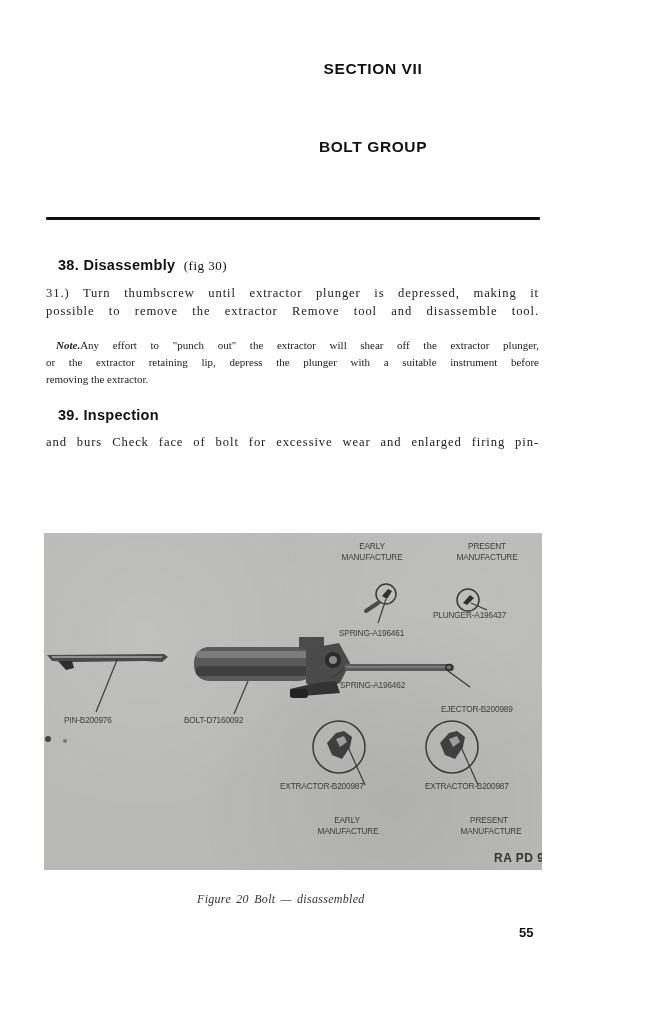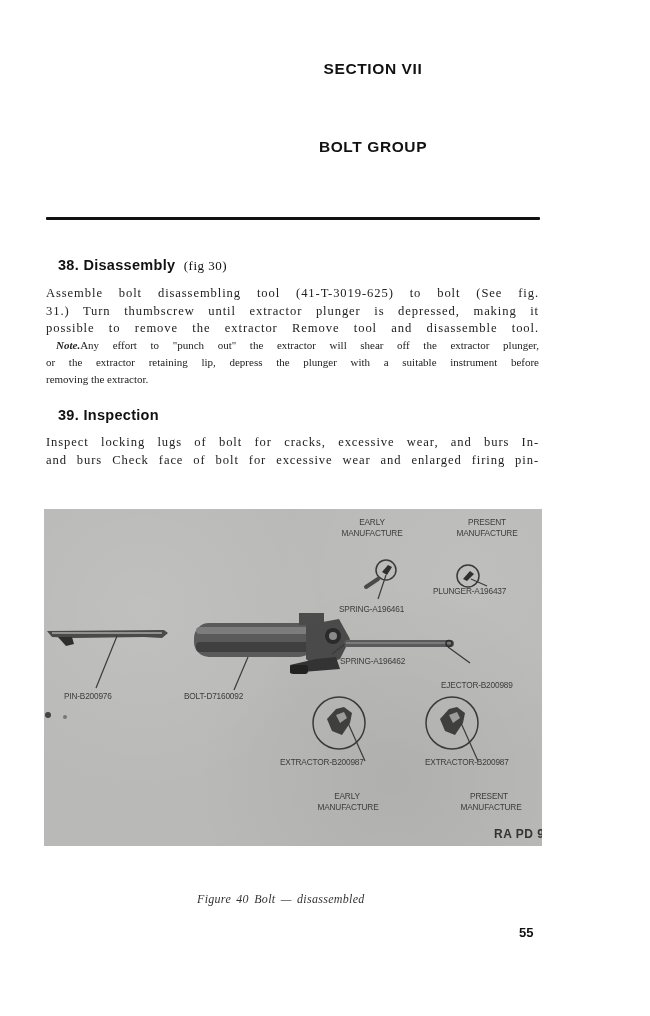--- a/index.html
+++ b/index.html
@@ -18,21 +18,21 @@
       left: 46px; width: 493px; color: #222;
     }
     .body-text .line { display: block; text-align: justify; text-align-last: justify; white-space: nowrap; }
     .note-text {
       font-family: "Liberation Serif", serif; font-size: 11px; line-height: 17px; left: 46px; width: 493px; color: #222;
     }
     .note-text .line { display: block; text-align: justify; text-align-last: justify; white-space: nowrap; }
     .note-text .line.last { text-align-last: left; }
     .note-text .note-label { font-style: italic; font-weight: bold; margin-left: 10px; margin-right: 0; }
     .figure {
-      left: 44px; top: 509px; width: 498px; height: 337px; background: #b9b9b7;
+      left: 44px; top: 533px; width: 498px; height: 337px; background: #b9b9b7;
       background-image:
         radial-gradient(circle at 20% 30%, rgba(255,255,255,0.10), transparent 40%),
         radial-gradient(circle at 70% 80%, rgba(0,0,0,0.05), transparent 45%),
         radial-gradient(circle at 85% 20%, rgba(255,255,255,0.08), transparent 40%);
       overflow: hidden;
     }
     .lbl {
       position: absolute; font-family: "Liberation Sans", sans-serif; font-size: 9px; color: #3c3c3c;
       letter-spacing: -0.2px; white-space: nowrap; transform: scaleX(0.92); transform-origin: left center;
     }
@@ -51,36 +51,34 @@
 <div class="abs sec-head" style="top:60px;">SECTION VII</div>
 <div class="abs sec-head" style="top:138px;">BOLT GROUP</div>
 <div class="abs rule"></div>
 
 <div class="abs h2" style="top:257px;">
   <span>38.</span>
   <span>Disassembly</span>
   <span class="ref">(fig 30)</span>
 </div>
 <div class="abs body-text" style="top:285px;">
-  <span class="line">Assemble bolt disassembling tool (41-T-3019-625) to bolt (See fig.</span>
   <span class="line">31.) Turn thumbscrew until extractor plunger is depressed, making it</span>
   <span class="line">possible to remove the extractor Remove tool and disassemble tool.</span>
 </div>
 <div class="abs note-text" style="top:337px;">
   <span class="line"><span class="note-label">Note.</span><span>Any effort to "punch out" the extractor will shear off the extractor plunger,</span></span>
   <span class="line">or the extractor retaining lip, depress the plunger with a suitable instrument before</span>
   <span class="line last">removing the extractor.</span>
 </div>
 
 <div class="abs h2" style="top:407px;">
   <span>39.</span>
   <span>Inspection</span>
 </div>
 <div class="abs body-text" style="top:434px;">
-  <span class="line">Inspect locking lugs of bolt for cracks, excessive wear, and burs In-</span>
   <span class="line">and burs Check face of bolt for excessive wear and enlarged firing pin-</span>
 </div>
 
 <div class="abs figure">
   <svg class="art" width="498" height="337" viewBox="0 0 498 337">
 
     <g>
       <path d="M3,122 L120,121 L124,124 L118,129 L100,128 L30,129 L8,128 Z" fill="#4a4a4a"></path>
       <path d="M8,124 L118,124" stroke="#d8d8d8" stroke-width="1.2"></path>
       <path d="M14,128 L22,137 L30,135 L28,128 Z" fill="#2e2e2e"></path>
@@ -154,14 +152,14 @@
   <span class="lbl" style="left:140px; top:182px;">BOLT-D7160092</span>
   <span class="lbl" style="left:236px; top:248px;">EXTRACTOR-B200987</span>
   <span class="lbl" style="left:381px; top:248px;">EXTRACTOR-B200987</span>
   <span class="lbl center" style="left:268px; top:282px; width:70px;">EARLY</span>
   <span class="lbl center" style="left:262px; top:293px; width:84px;">MANUFACTURE</span>
   <span class="lbl center" style="left:410px; top:282px; width:70px;">PRESENT</span>
   <span class="lbl center" style="left:404px; top:293px; width:86px;">MANUFACTURE</span>
   <span class="lbl code" style="left:408px; top:318px;">RA PD 91398</span>
 </div>
 
-<div class="abs caption">Figure 40 Bolt — disassembled</div>
+<div class="abs caption">Figure 20 Bolt — disassembled</div>
 <div class="abs page-num">55</div>
 
 </body></html>

